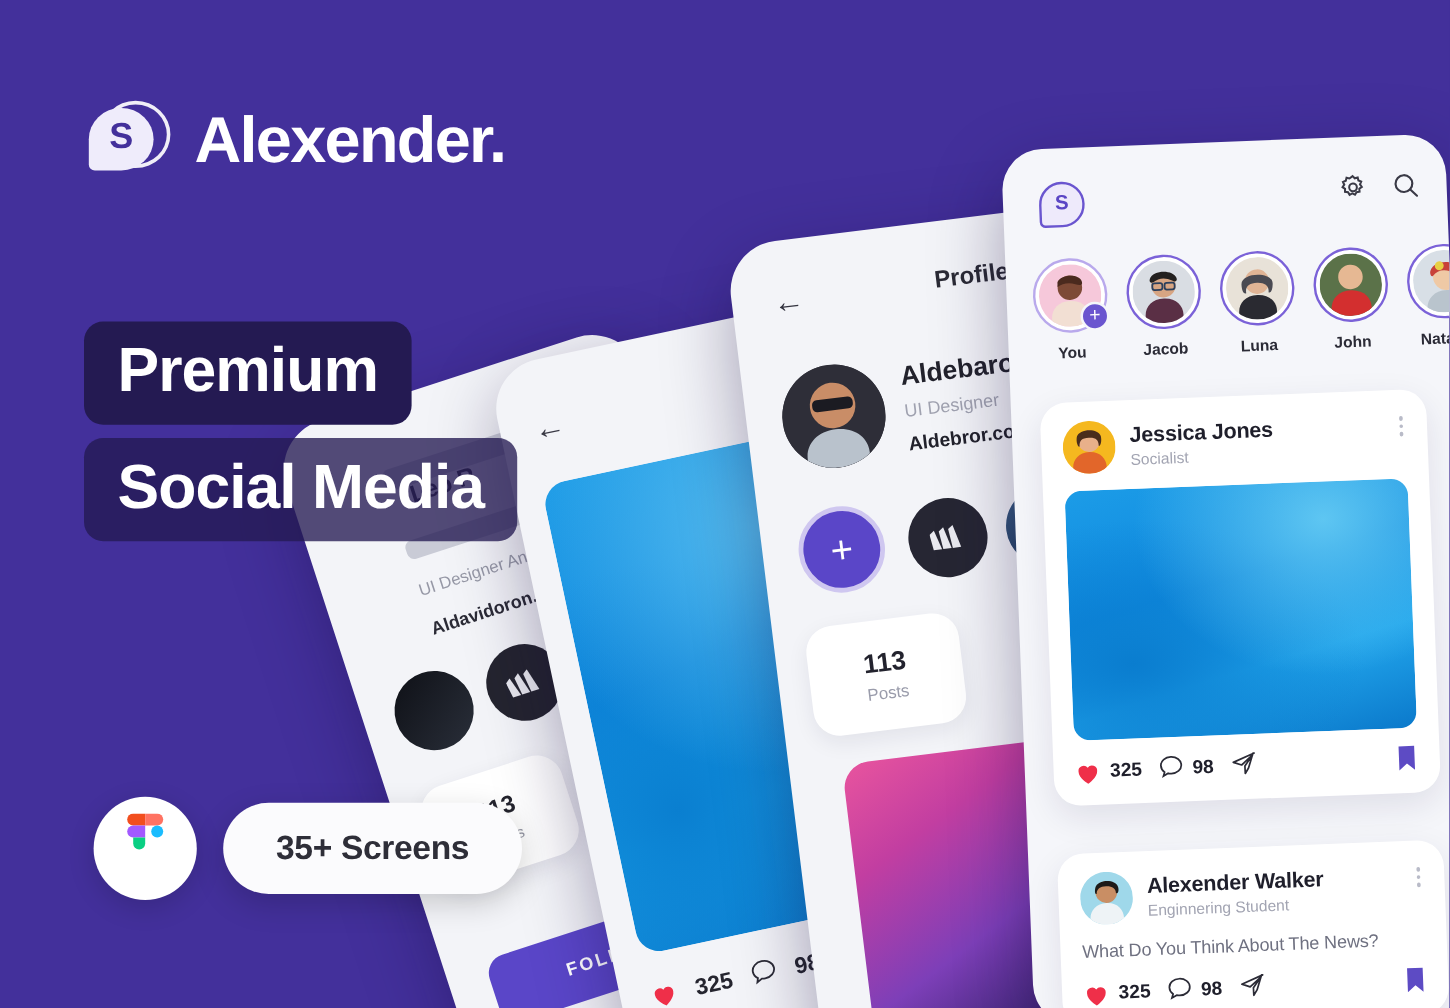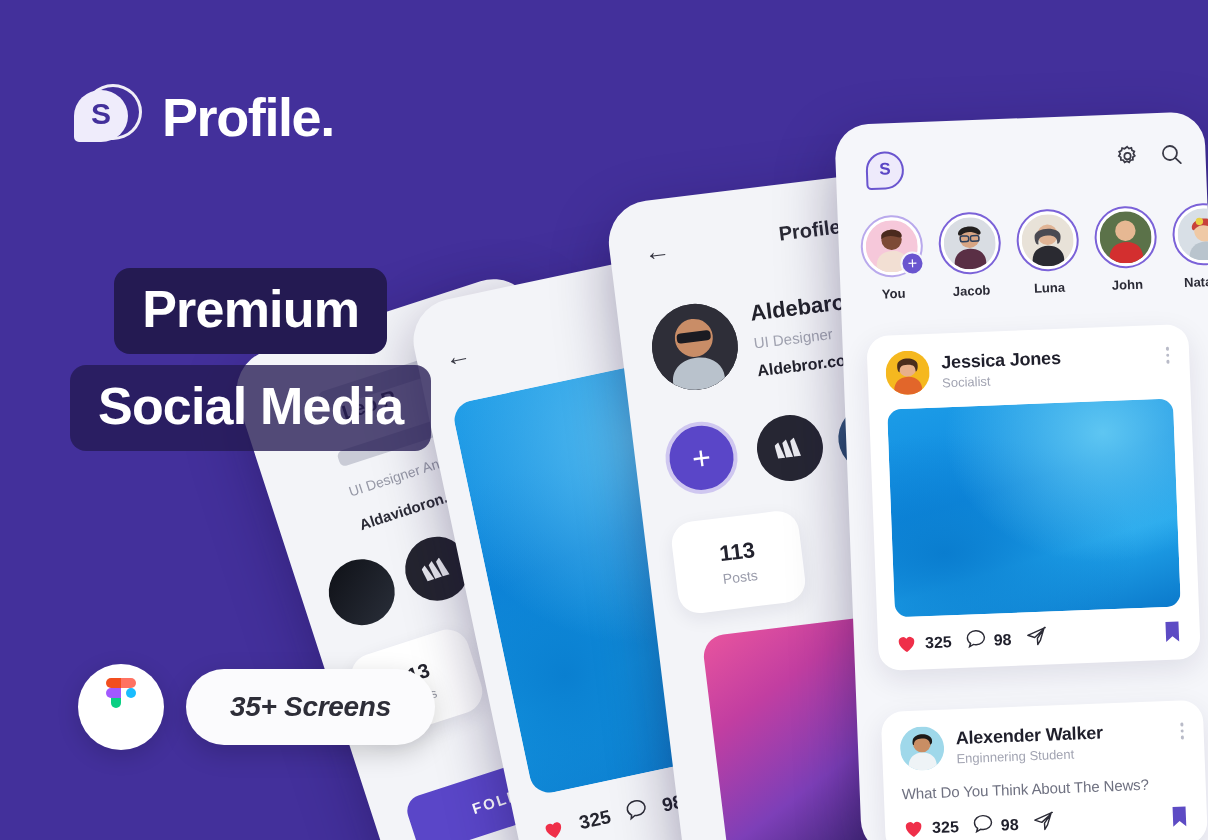--- a/index.html
+++ b/index.html
@@ -46,21 +46,21 @@
   .brand-mark .bubble-fill span {
     font-size: 30px; font-weight: 700; color: #43309b;
     font-family: "Liberation Sans", sans-serif;
     line-height: 1; transform: translateY(-2px);
   }
   .brand-name {
     font-size: 54px; font-weight: 700; color: #ffffff;
     letter-spacing: -1.4px;
   }
 
-  .headline { position: absolute; left: 70px; top: 268px; z-index: 40; text-align: center; }
+  .headline { position: absolute; left: 70px; top: 268px; z-index: 40; }
   .hl-row { display: block; margin-bottom: 11px; }
   .hl-chip {
     display: inline-block;
     background: #241a52;
     border-radius: 16px;
     padding: 15px 28px 19px 28px;
     color: #ffffff;
     font-size: 52px;
     font-weight: 700;
     letter-spacing: -0.8px;
@@ -78,21 +78,20 @@
     display: flex; align-items: center; justify-content: center;
     box-shadow: 0 6px 22px rgba(0,0,0,.16);
   }
   .screens-pill {
     background: #fbfbfd;
     border-radius: 44px;
     padding: 22px 44px;
     font-size: 28px; font-weight: 700; color: #2e2e38;
     box-shadow: 0 8px 26px rgba(0,0,0,.18);
     letter-spacing: -0.3px;
-    font-style: italic;
   }
 
   
   .phone {
     position: absolute;
     background: #f3f4f8;
     border-radius: 42px;
     box-shadow: 0 22px 60px rgba(20,10,60,.38);
     overflow: hidden;
   }
@@ -568,21 +567,21 @@
 
   </div>
 
   <div class="brand">
     <div class="brand-mark">
       <div class="bubble-ring"></div>
       <div class="bubble-fill">
           <span>S</span>
         </div>
     </div>
-    <div class="brand-name">Profile.</div>
+    <div class="brand-name">Alexender.</div>
   </div>
 
   <div class="headline">
     <div class="hl-row">
       <span class="hl-chip">Premium</span>
     </div>
     <div class="hl-row">
       <span class="hl-chip translucent">Social Media</span>
     </div>
   </div>

